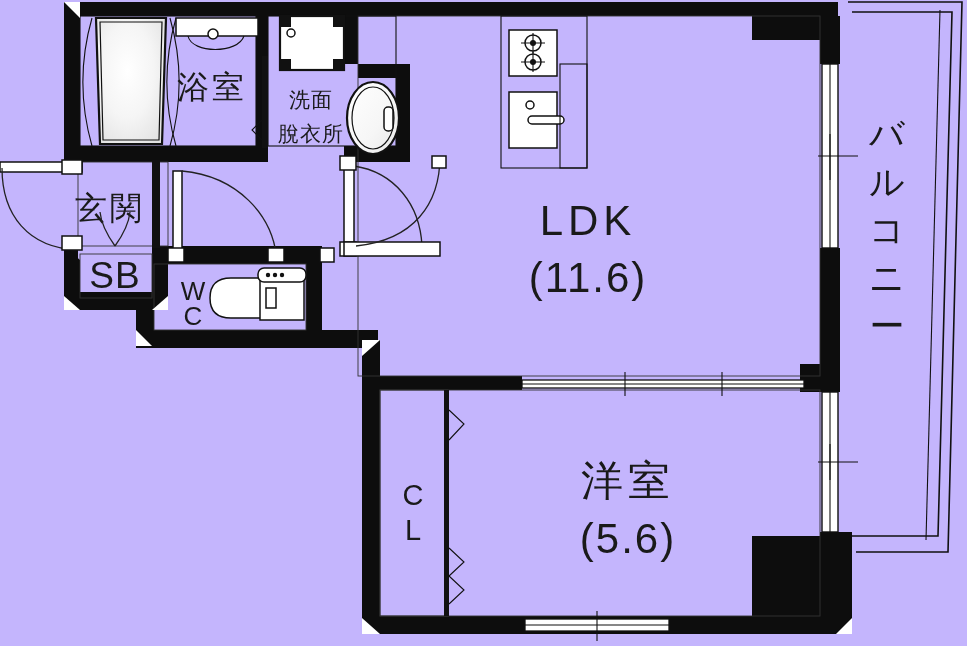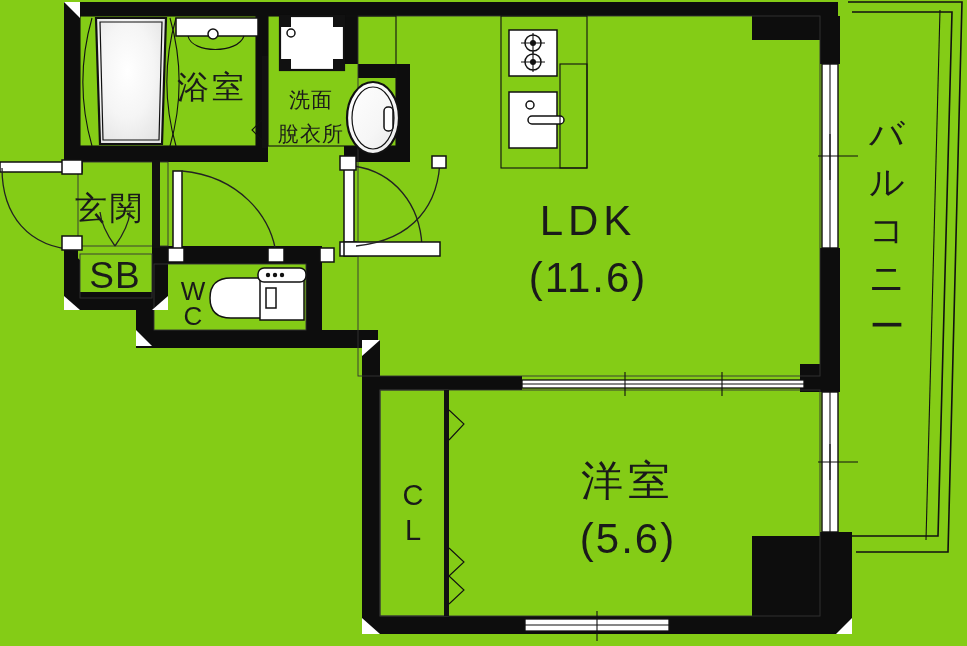--- a/index.html
+++ b/index.html
@@ -7,21 +7,21 @@
     padding: 0;
     background: #ffffff;
   }
   body {
     font-family: "Liberation Sans", sans-serif;
   }
   #plan-root {
     position: relative;
     width: 967px;
     height: 646px;
-    background: #84cc16;
+    background: #c4b5fd;
     overflow: hidden;
   }
   svg#floorplan {
     display: block;
     width: 967px;
     height: 646px;
   }
   .wall      { fill: #0d0d0d; }
   .thinline  { fill: none; stroke: #111111; stroke-width: 1.6; }
   .thinline2 { fill: none; stroke: #111111; stroke-width: 1.1; }

